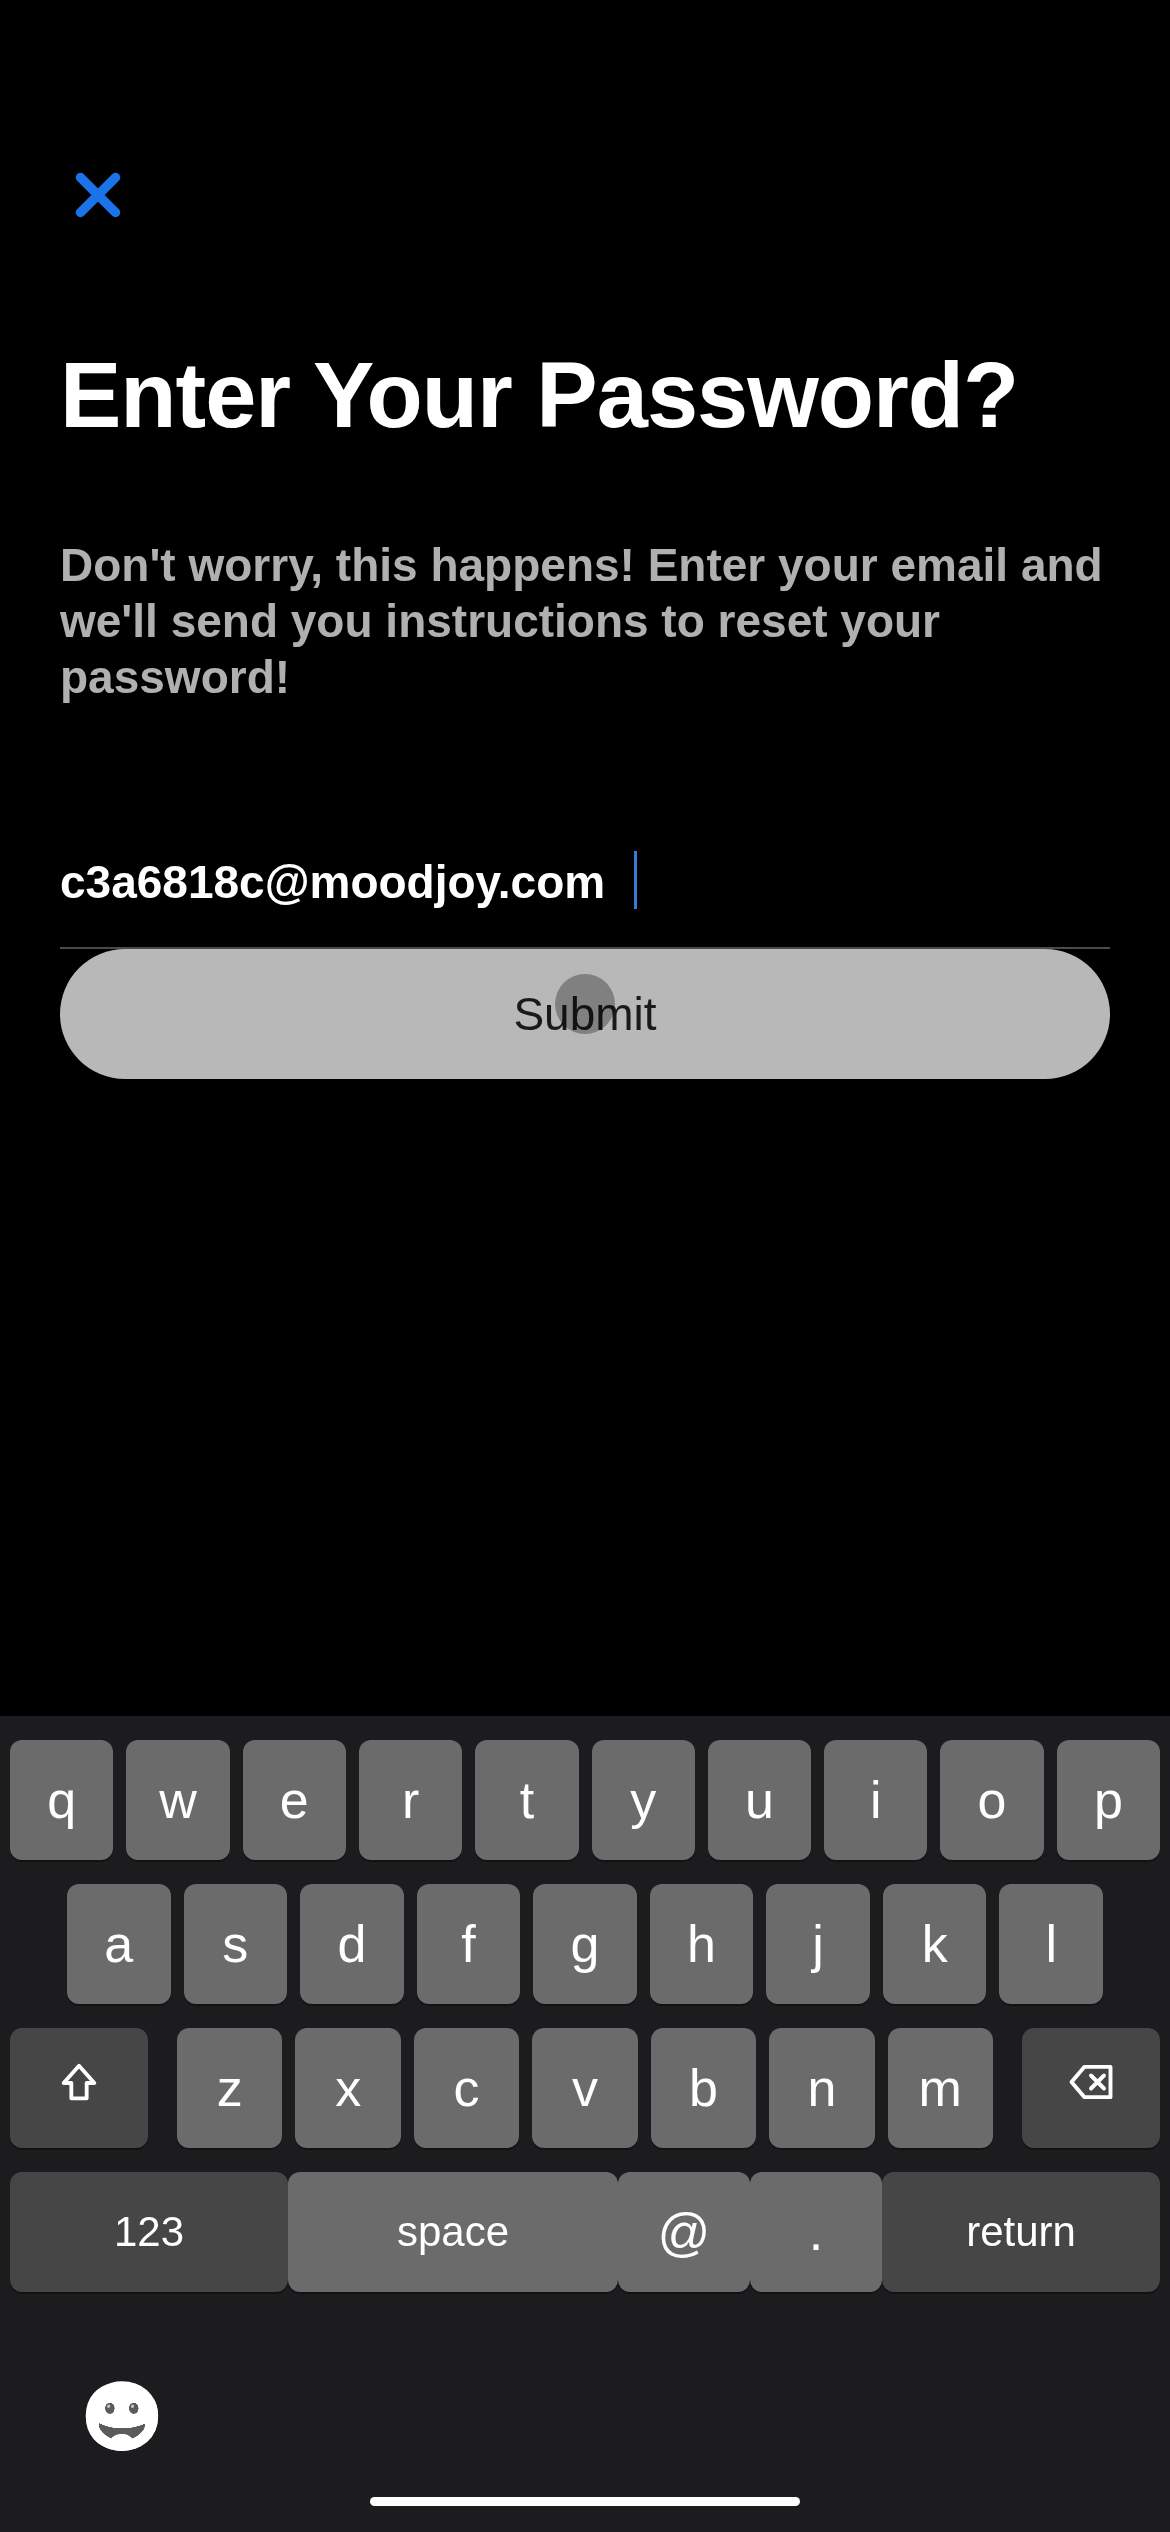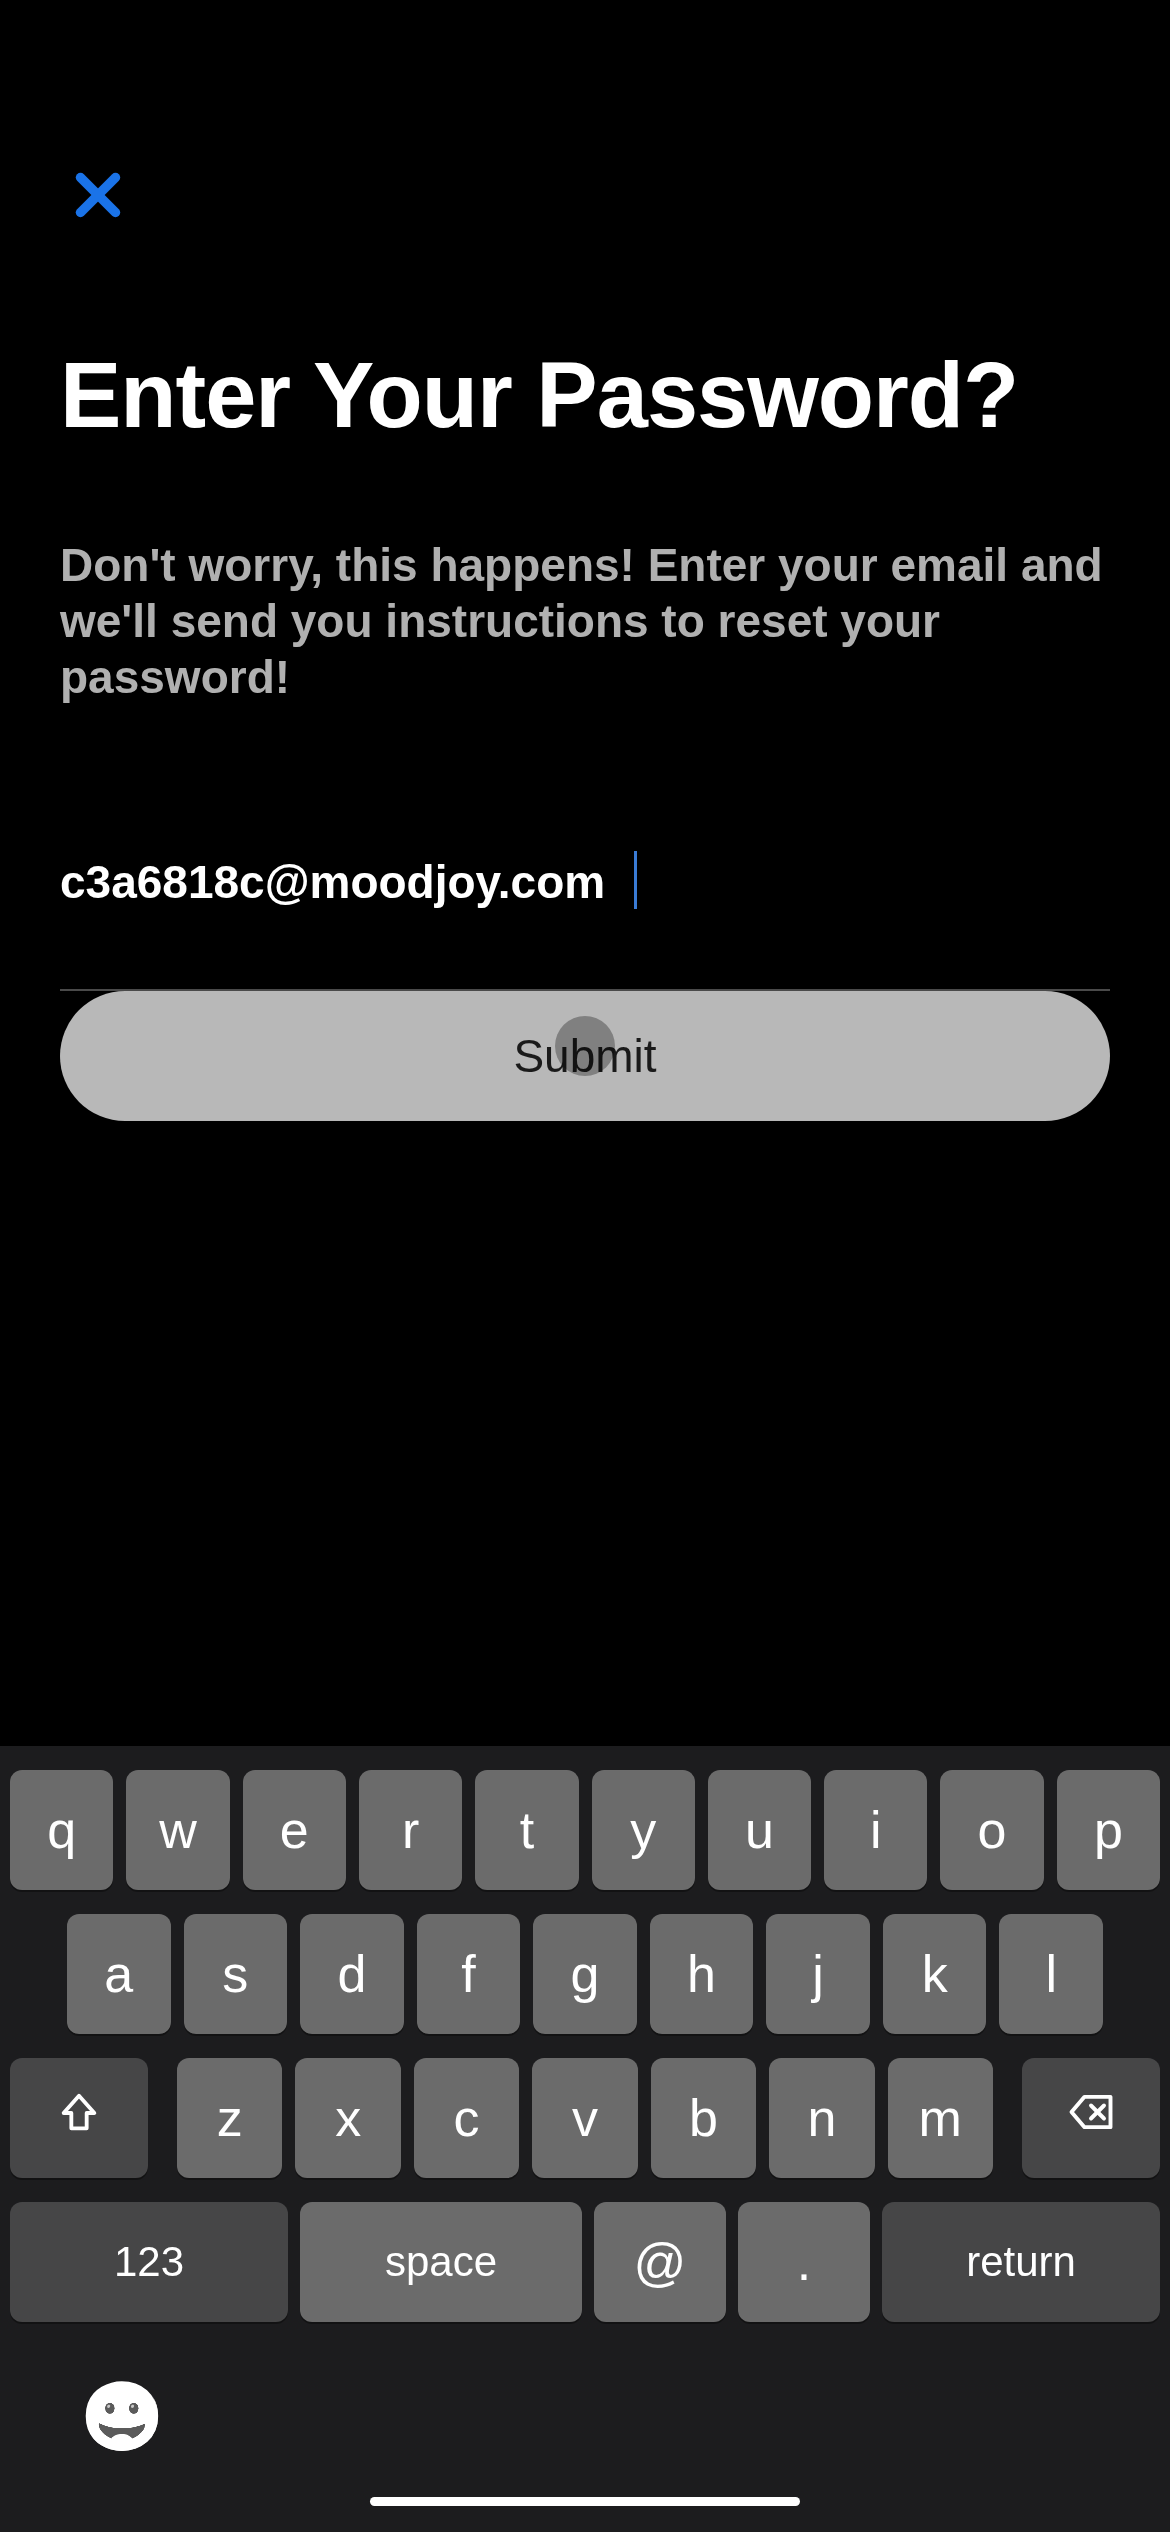--- a/index.html
+++ b/index.html
@@ -41,21 +41,21 @@
     .page-subtitle {
       margin-top: 90px;
       font-size: 46px;
       line-height: 1.22;
       color: #b0b0b0;
       font-weight: 700;
     }
     .email-input-wrap {
       margin-top: 150px;
       border-bottom: 2px solid #4a4a4a;
-      padding-bottom: 80px;
+      padding-bottom: 38px;
       position: relative;
     }
     .email-input {
       background: transparent;
       border: none;
       outline: none;
       color: #fff;
       font-size: 46px;
       font-weight: 700;
       width: 100%;
@@ -134,23 +134,23 @@
       flex: 0 0 138px;
     }
     .kb-shift-gap-l {
       margin-right: 16px;
     }
     .kb-shift-gap-r {
       margin-left: 16px;
     }
     .kb-row-4 {
       display: flex;
-      gap: 12px;
+      gap: 0;
       padding: 0 10px;
-      margin-bottom: 10px;
+      margin-bottom: 40px;
     }
     .kb-123 {
       flex: 0 0 278px;
       font-size: 42px;
     }
     .kb-space {
       flex: 1;
       font-size: 42px;
     }
     .kb-at {

